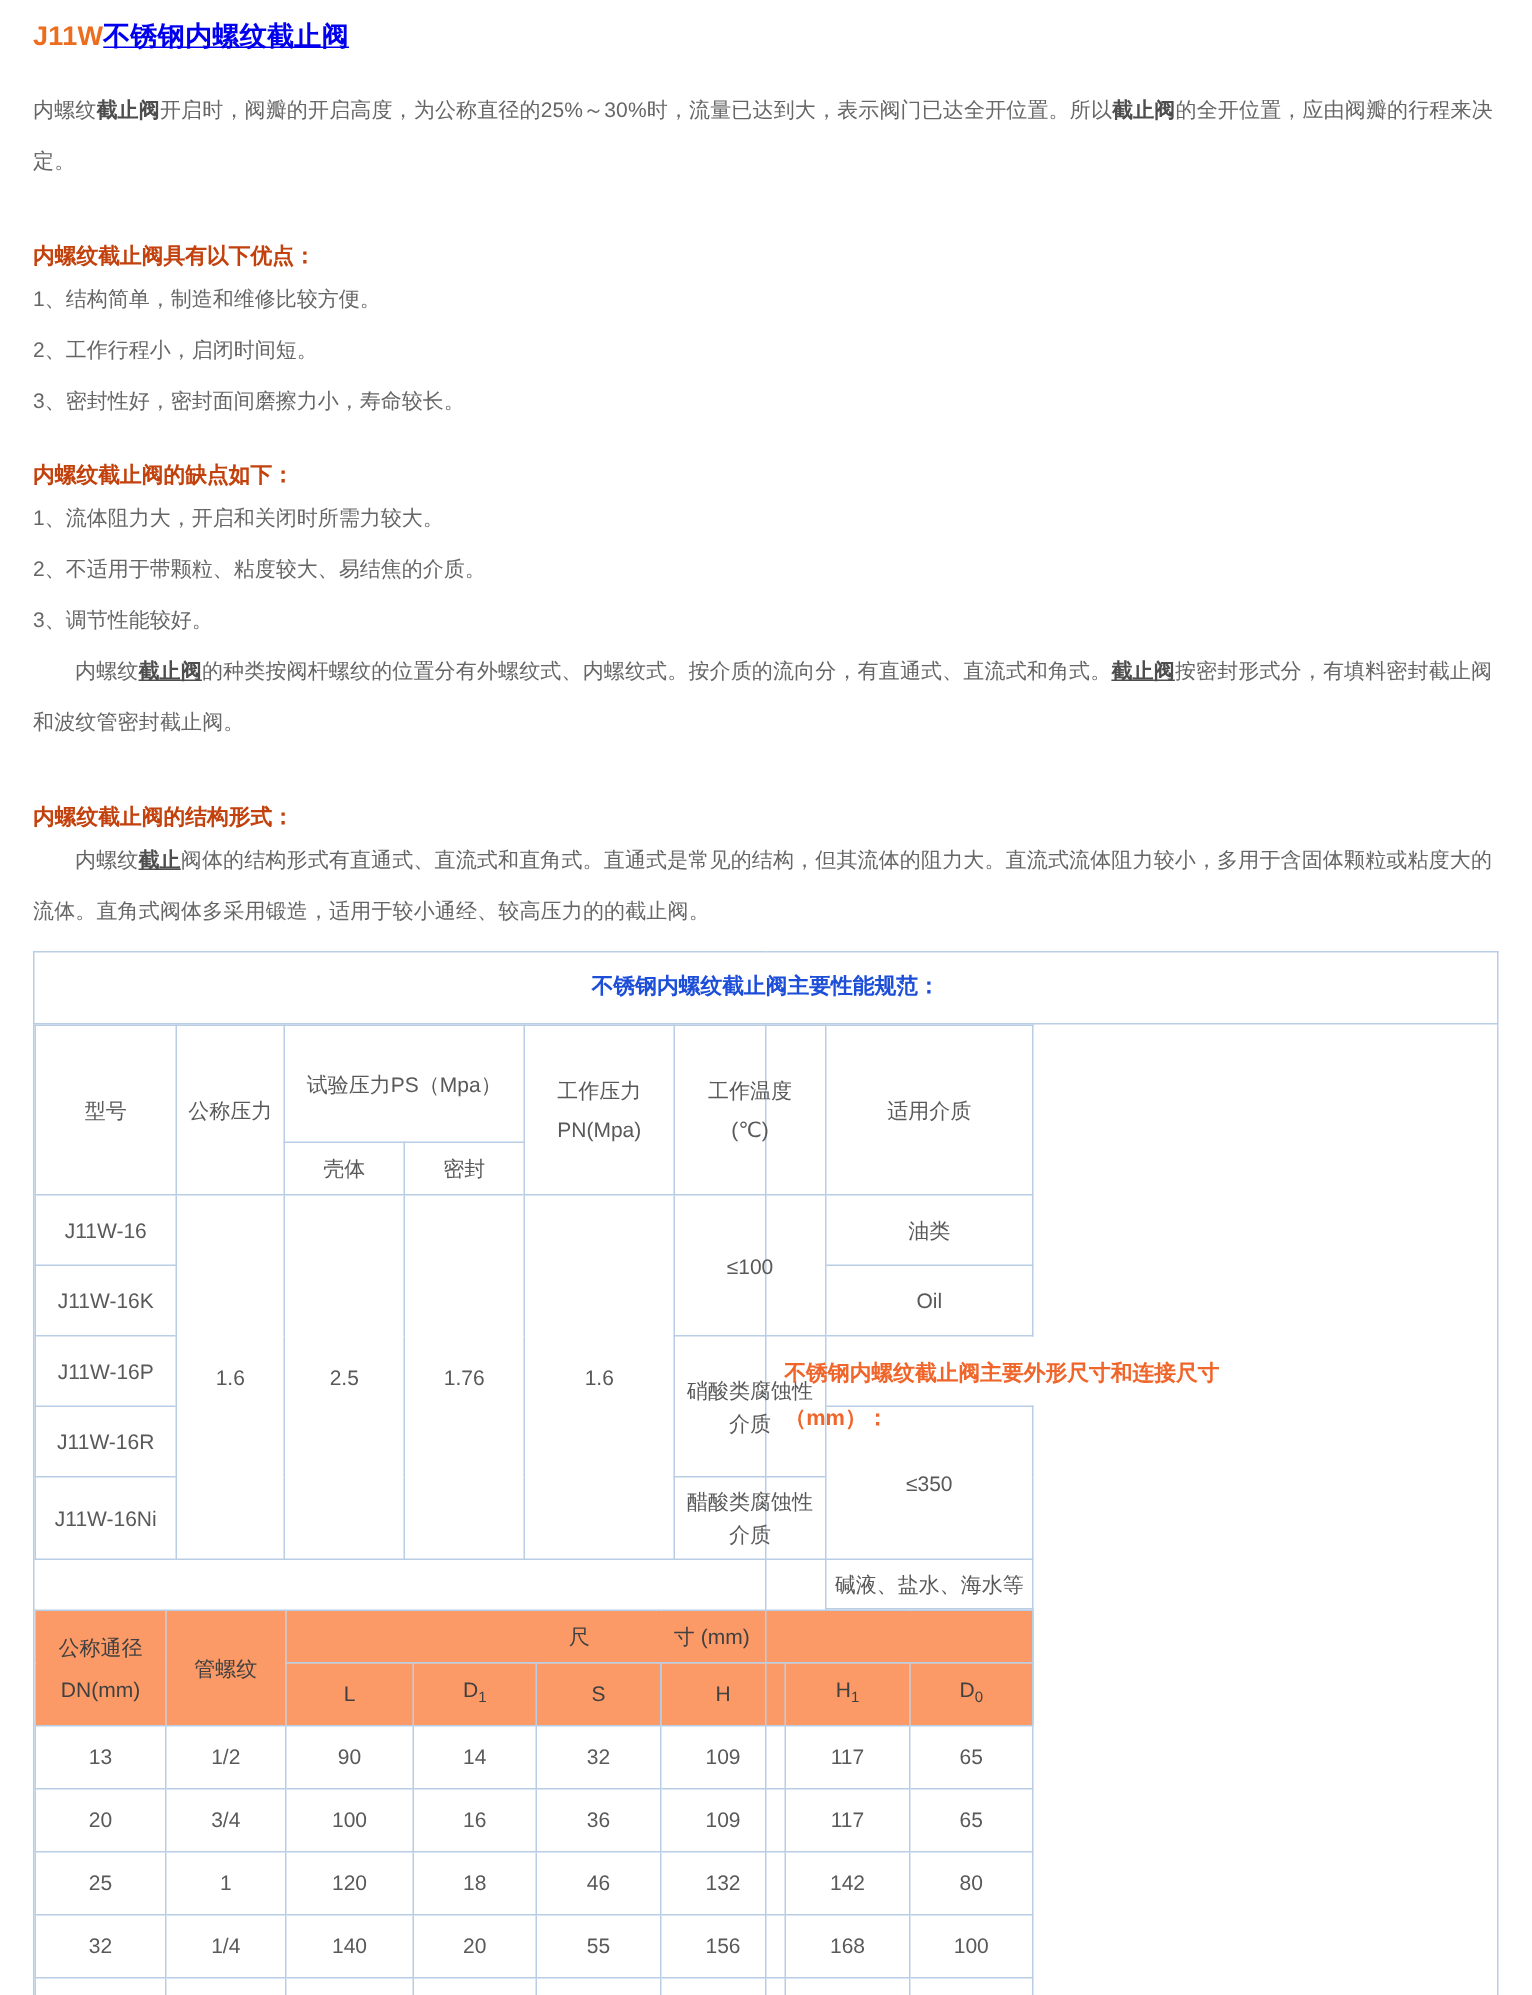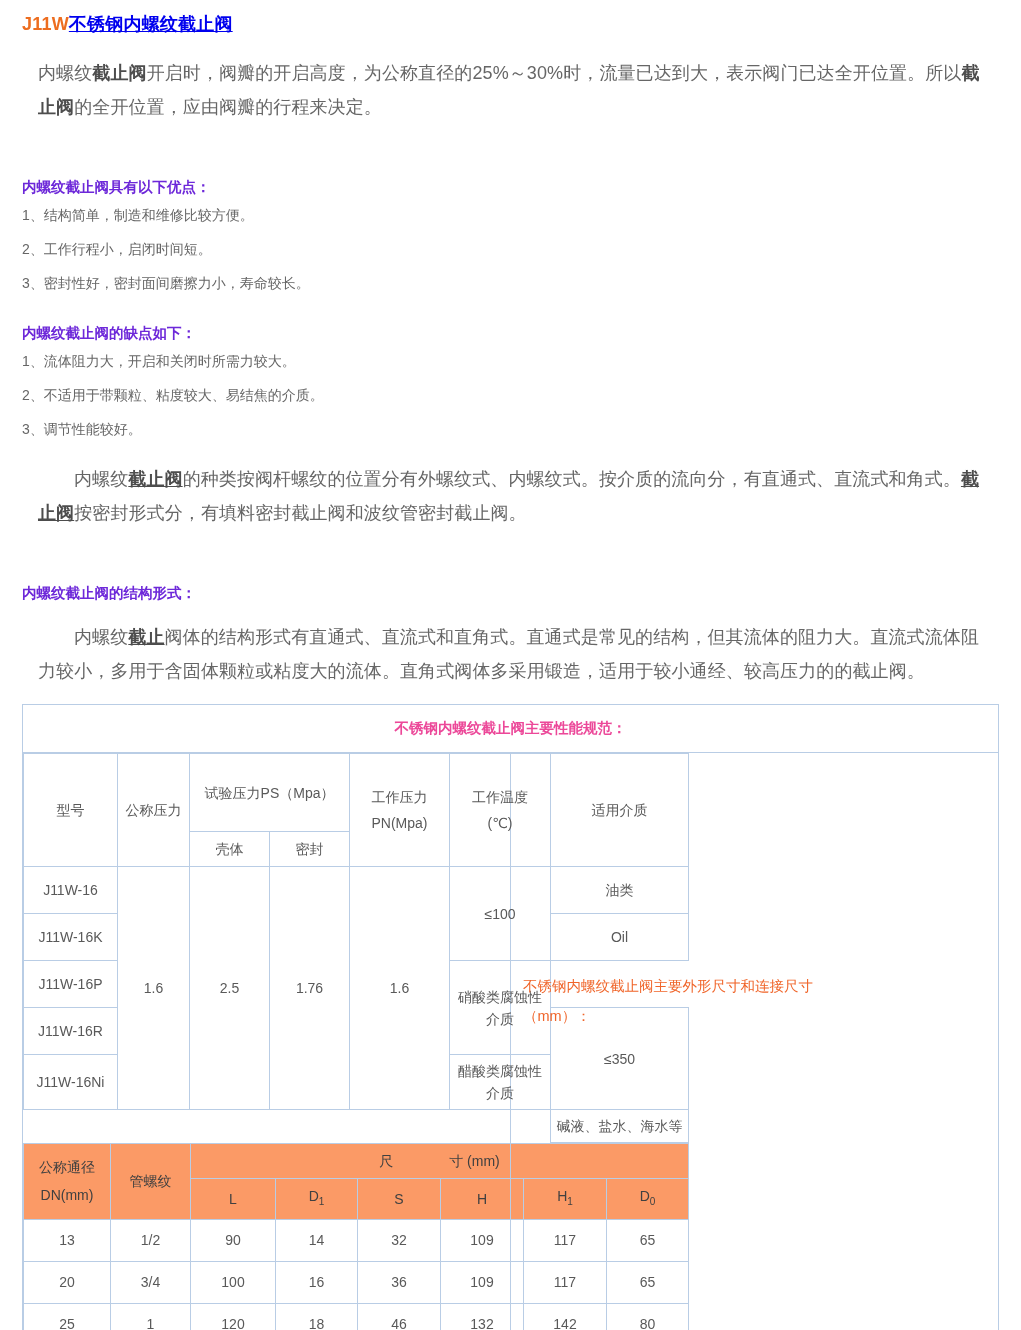--- a/index.html
+++ b/index.html
@@ -31,33 +31,33 @@
     color: #ED6D1F;
     font-weight: bold;
     font-size: 18px;
     letter-spacing: .2px;
     margin: 14px 0 0 0;
     line-height: 20px;
   }
   .doc-title .u { text-decoration: underline; }
 
   .sec-heading {
-    color: #6d28d9;
+    color: #c2410c;
     font-weight: bold;
     font-size: 14.5px;
     line-height: 22px;
     margin: 0;
   }
 
   
   p.body {
     color: #666666;
-    font-size: 18px;
+    font-size: 14px;
     line-height: 34px;
-    margin: 16px;
+    margin: 0;
     letter-spacing: .1px;
   }
   p.body.indent { text-indent: 2em; }
   .em { font-weight: bold; color: #4d4d4d; }
   .em-u { font-weight: bold; color: #4d4d4d; text-decoration: underline; }
 
   .lead { margin-top: 22px; }
   .gap-l { height: 36px; }
   .gap-m { height: 22px; }
 
@@ -78,33 +78,33 @@
   .outer-table > tbody > tr > td {
     border: 1px solid #B9CDE5;
     padding: 0;
     vertical-align: top;
   }
   .outer-title-cell {
     text-align: center;
     padding: 13px 0 14px 0 !important;
   }
   .outer-title-cell .t {
-    color: #ec4899;
+    color: #1d4ed8;
     font-weight: bold;
     font-size: 14.5px;
     line-height: 20px;
   }
   .tables-cell { padding: 0 !important; }
   .side-cell {
     padding: 0 0 0 12px !important;
     vertical-align: top;
   }
   .side-note {
     color: #F0652A;
-    font-weight: normal;
+    font-weight: bold;
     font-size: 14.5px;
     line-height: 30px;
     padding-top: 218px;
   }
 
   
   .data-table {
     border-collapse: collapse;
     table-layout: fixed;
     width: 665px;

